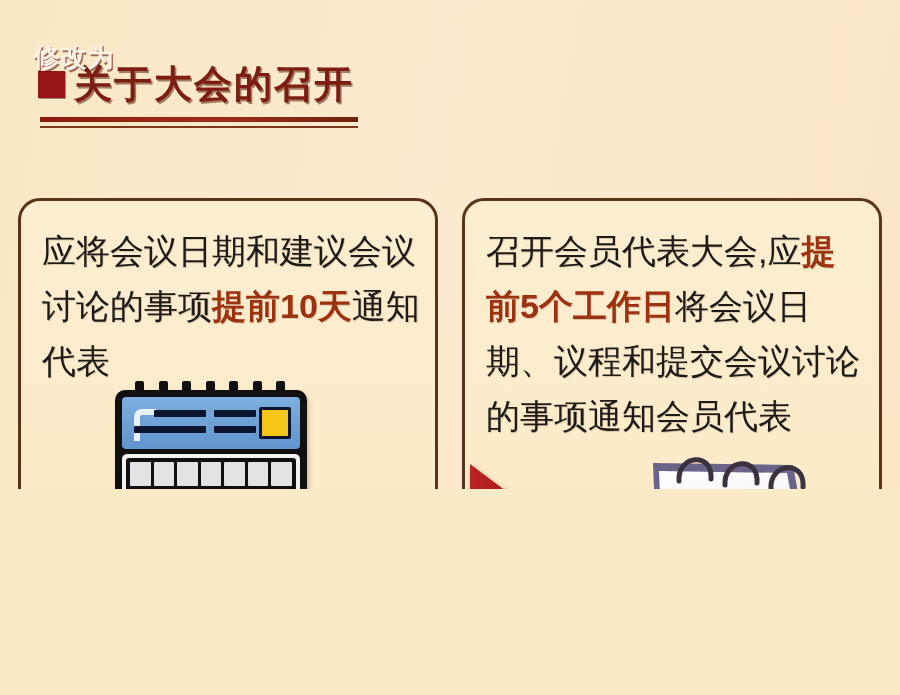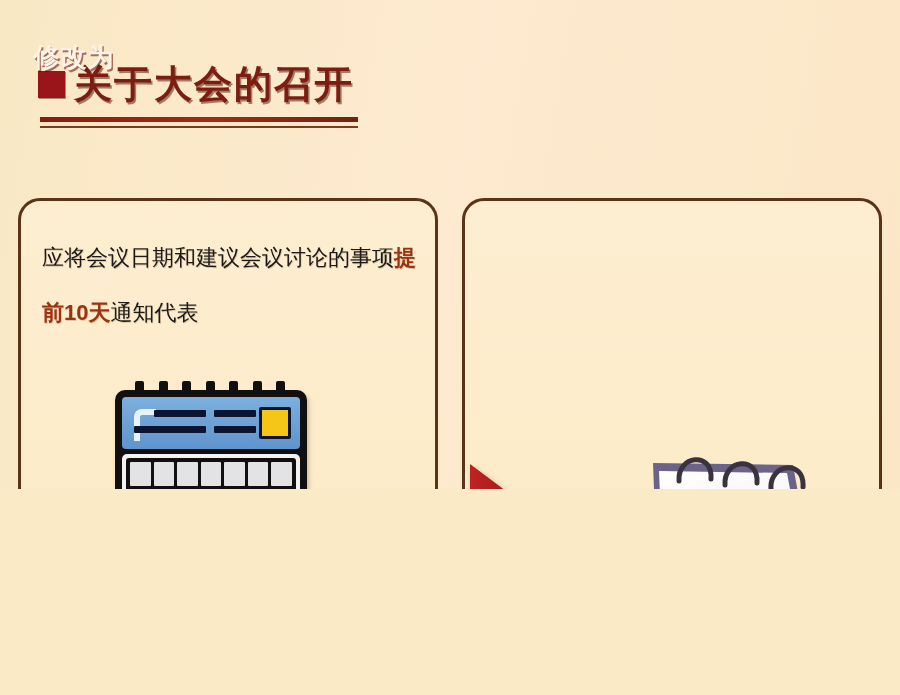--- a/index.html
+++ b/index.html
@@ -78,23 +78,23 @@
     background: linear-gradient(180deg, #fdeed1 0%, #fdecca 55%, #fbe8c4 100%);
     box-sizing: border-box;
     overflow: hidden;
   }
   #card-left  { left: 18px;  top: 198px; width: 420px; height: 458px; }
   #card-right { left: 462px; top: 198px; width: 420px; height: 458px; }
 
   .card-text {
     position: absolute;
     left: 21px;
-    top: 29px;
+    top: 23px;
     width: 378px;
-    font-size: 22px;
+    font-size: 34px;
     line-height: 55px;
     color: #1d1a17;
     letter-spacing: 0px;
     text-shadow: 0.8px 0.8px 0 rgba(120,90,60,.25);
   }
   .hl {
     color: #9d3210;
     font-weight: bold;
   }
 
@@ -308,20 +308,23 @@
               <span class="wc-cell"></span>
               <span class="wc-cell"></span>
               <span class="wc-cell"></span>
             </div>
         </div>
       </div>
     </div>
   </div>
 
   <div class="card" id="card-right">
+    <div class="card-text">
+      <span>召开会员代表大会,应</span><span class="hl">提前5个工作日</span><span>将会议日期、议程和提交会议讨论的事项通知会员代表</span>
+    </div>
 
     <svg class="desk-cal" style="left:156px; top:240px;" viewBox="0 0 240 208">
       <defs>
         <linearGradient id="sideGrad" x1="0" y1="0" x2="1" y2="1">
           <stop offset="0%" stop-color="#5a4f96"></stop>
           <stop offset="100%" stop-color="#3b3273"></stop>
         </linearGradient>
         <linearGradient id="pageGrad" x1="0" y1="0" x2="0.3" y2="1">
           <stop offset="0%" stop-color="#ffffff"></stop>
           <stop offset="100%" stop-color="#eceaf3"></stop>

